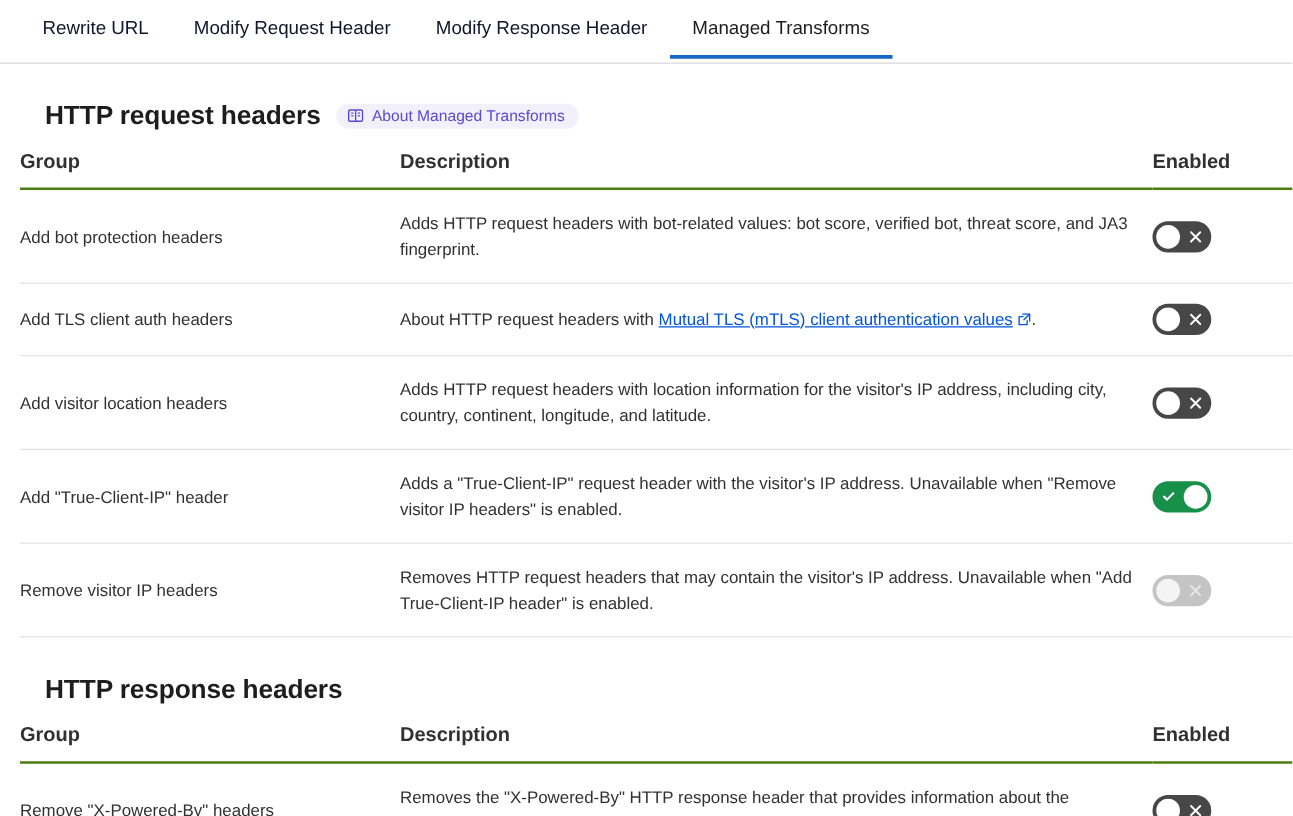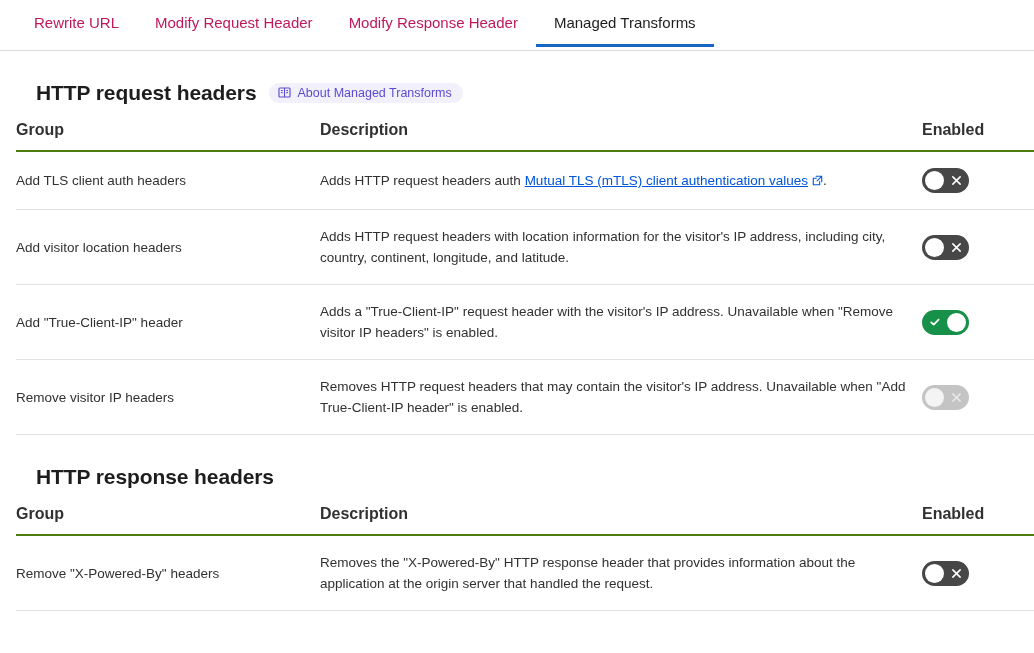--- a/index.html
+++ b/index.html
@@ -26,21 +26,21 @@
     content: "";
     position: absolute;
     left: 0; right: 0; bottom: 0;
     height: 1px;
     background: #d9d9d9;
   }
   .tab {
     position: relative;
     padding: 13px 18px 14px 18px;
     font-size: 15px;
-    color: #be185d;
+    color: #0f172a;
     line-height: 20px;
     white-space: nowrap;
     cursor: pointer;
     background: transparent;
     border: none;
     font-family: inherit;
   }
   .tab.active {
     color: #1d1d1d;
     font-weight: 400;
@@ -222,24 +222,38 @@
     <table class="mt-table">
       <thead>
         <tr>
           <th class="col-group">Group</th>
           <th class="col-desc">Description</th>
           <th class="col-enabled">Enabled</th>
         </tr>
       </thead>
       <tbody>
 
+        <tr>
+          <td class="cell-group">Add bot protection headers</td>
+          <td class="cell-desc">Adds HTTP request headers with bot-related values: bot score, verified bot, threat score, and JA3 fingerprint.</td>
+          <td class="cell-enabled">
+            <span class="toggle">
+              <span class="knob"></span>
+              <span class="mark">
+                <svg width="11" height="11" viewBox="0 0 12 12">
+                    <path d="M2 2 L10 10 M10 2 L2 10" stroke="currentColor" stroke-width="1.7" stroke-linecap="round"></path>
+                  </svg>
+              </span>
+            </span>
+          </td>
+        </tr>
 
         <tr>
           <td class="cell-group">Add TLS client auth headers</td>
-          <td class="cell-desc"><span>Adds HTTP request headers auth </span><a class="desc-link"><span>Mutual TLS (mTLS) client authentication values</span></a><span class="ext-icon"><svg width="11" height="11" viewBox="0 0 12 12" fill="none">
+          <td class="cell-desc"><span>About HTTP request headers with </span><a class="desc-link"><span>Mutual TLS (mTLS) client authentication values</span></a><span class="ext-icon"><svg width="11" height="11" viewBox="0 0 12 12" fill="none">
                   <path d="M4.6 1.4 H10.6 V7.4" stroke="#0055dc" stroke-width="1.2" stroke-linecap="round" stroke-linejoin="round"></path>
                   <path d="M10.2 1.8 L5.6 6.4" stroke="#0055dc" stroke-width="1.2" stroke-linecap="round"></path>
                   <path d="M8.4 7.2 V10.6 H1.4 V3.6 H4.8" stroke="#0055dc" stroke-width="1.2" stroke-linecap="round" stroke-linejoin="round"></path>
                 </svg></span><span>.</span></td>
           <td class="cell-enabled">
             <span class="toggle">
               <span class="knob"></span>
               <span class="mark">
                 <svg width="11" height="11" viewBox="0 0 12 12">
                     <path d="M2 2 L10 10 M10 2 L2 10" stroke="currentColor" stroke-width="1.7" stroke-linecap="round"></path>

